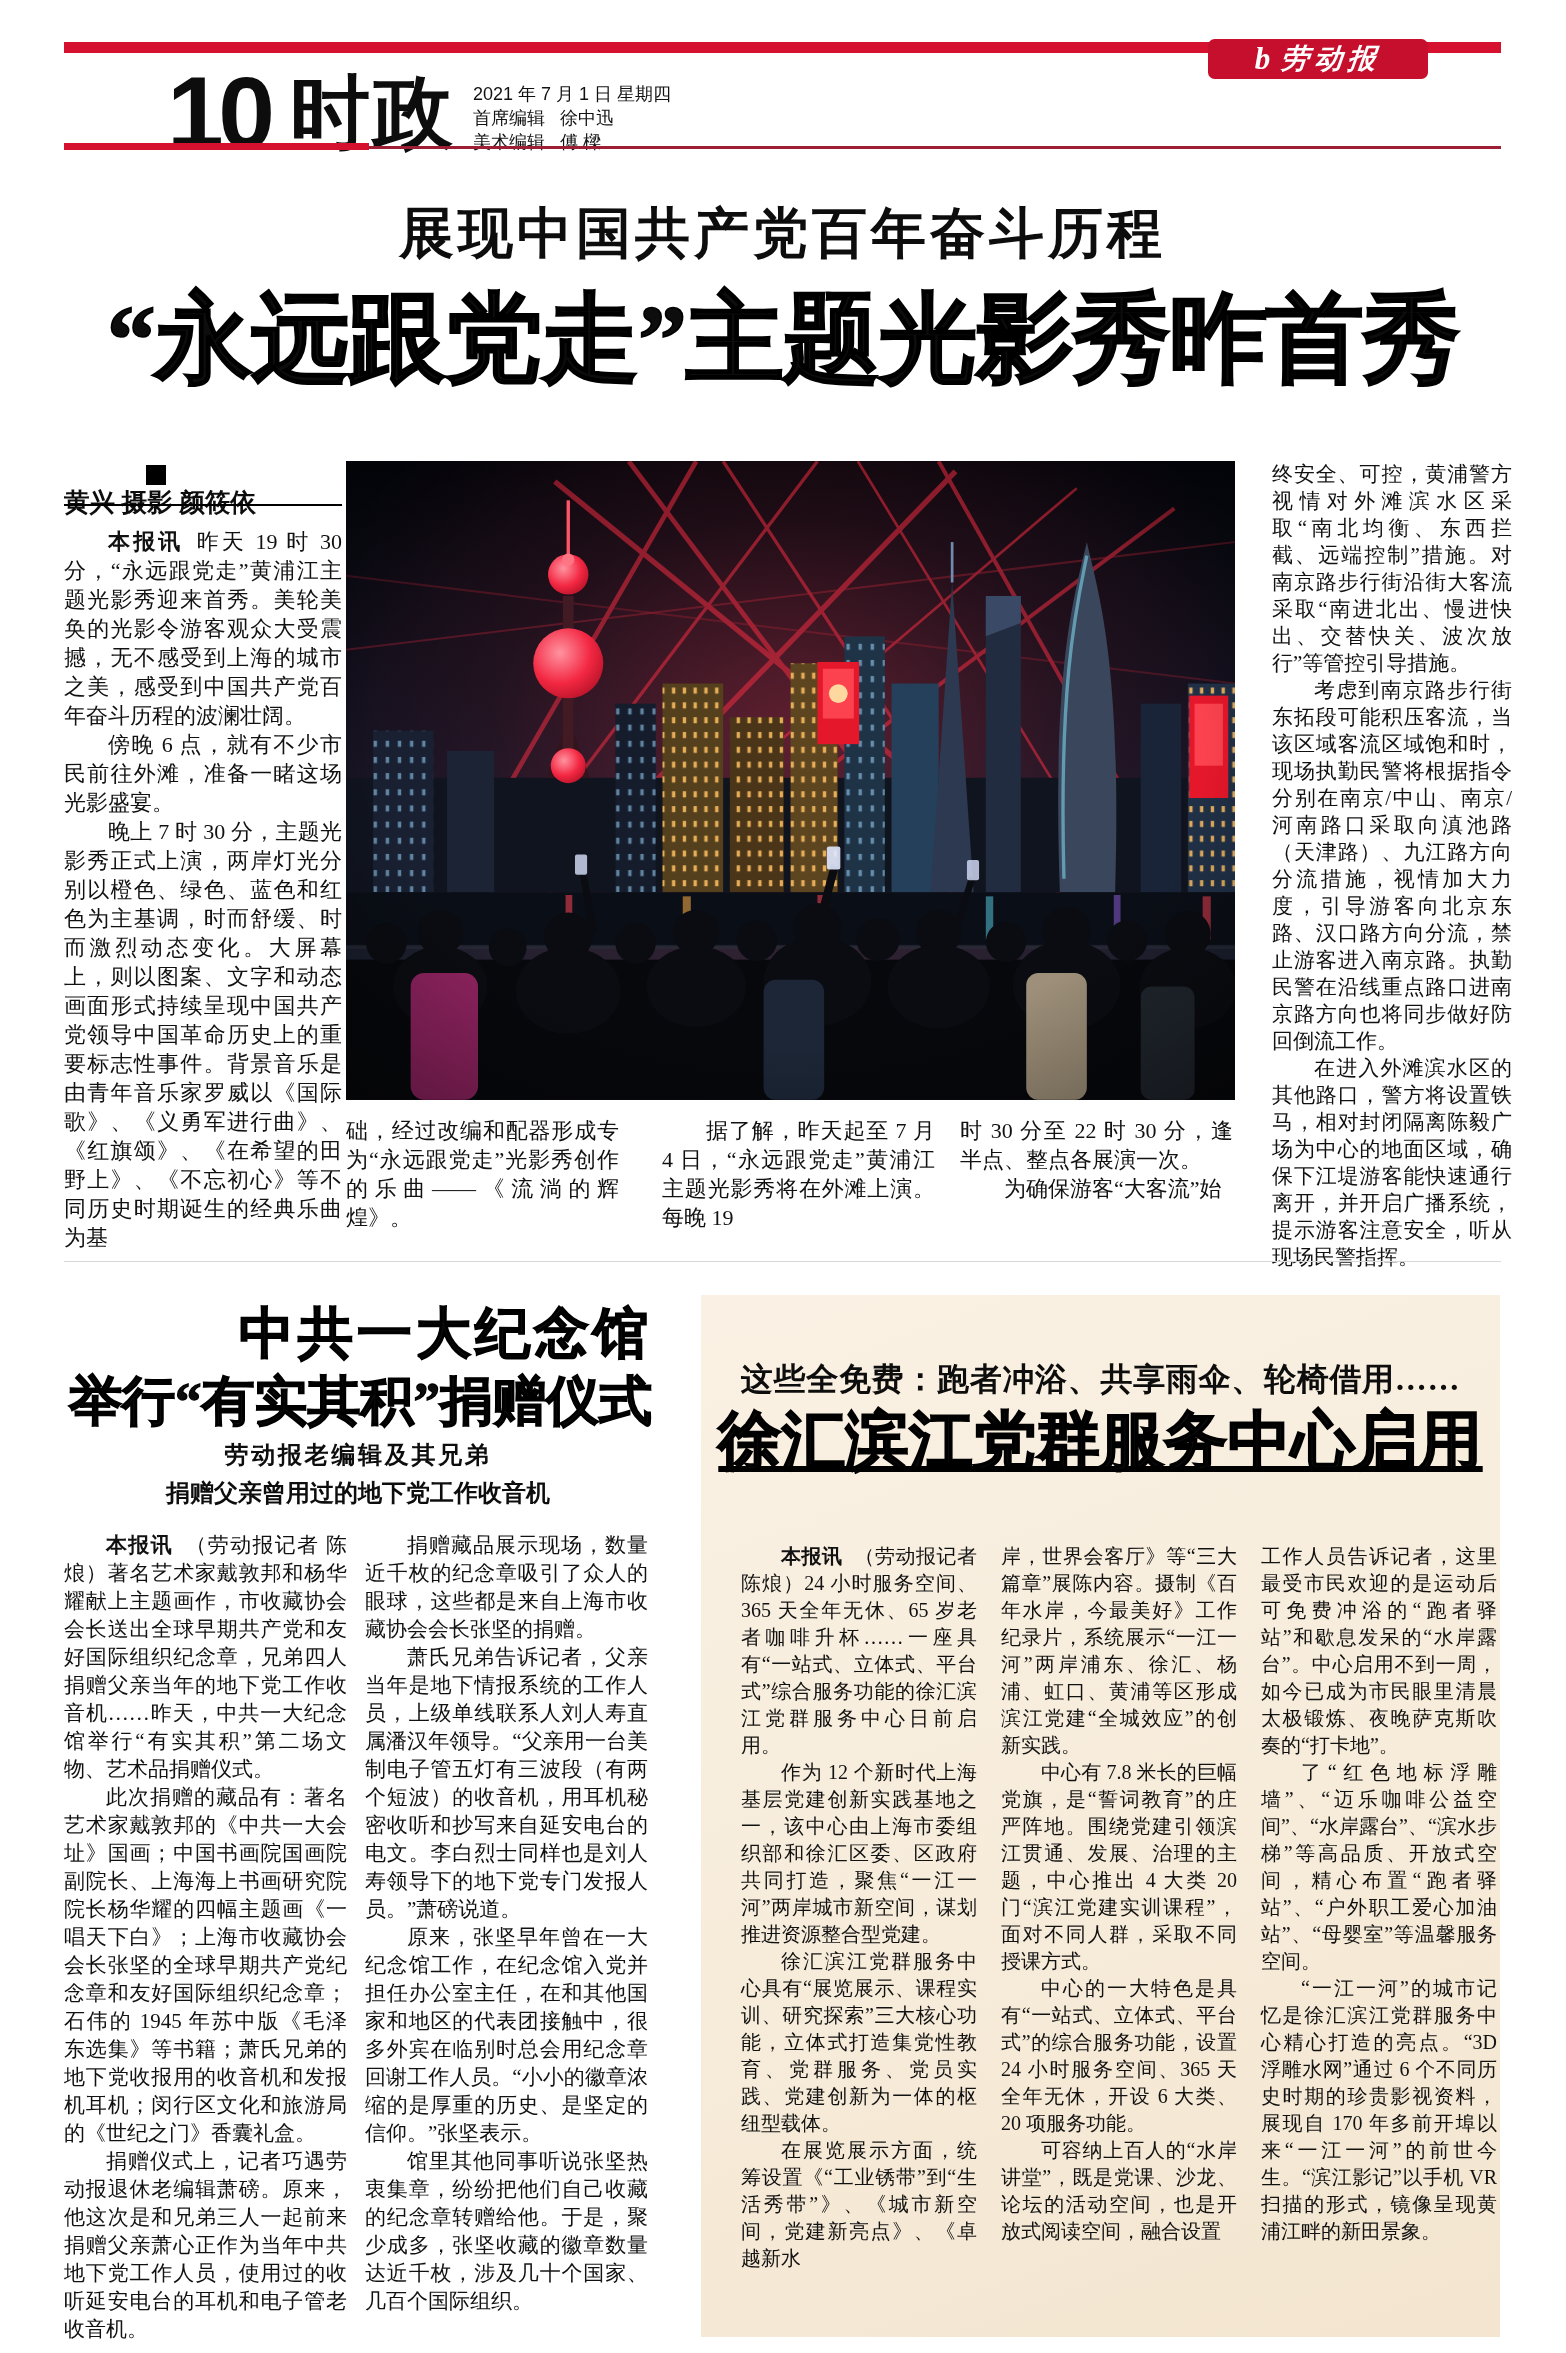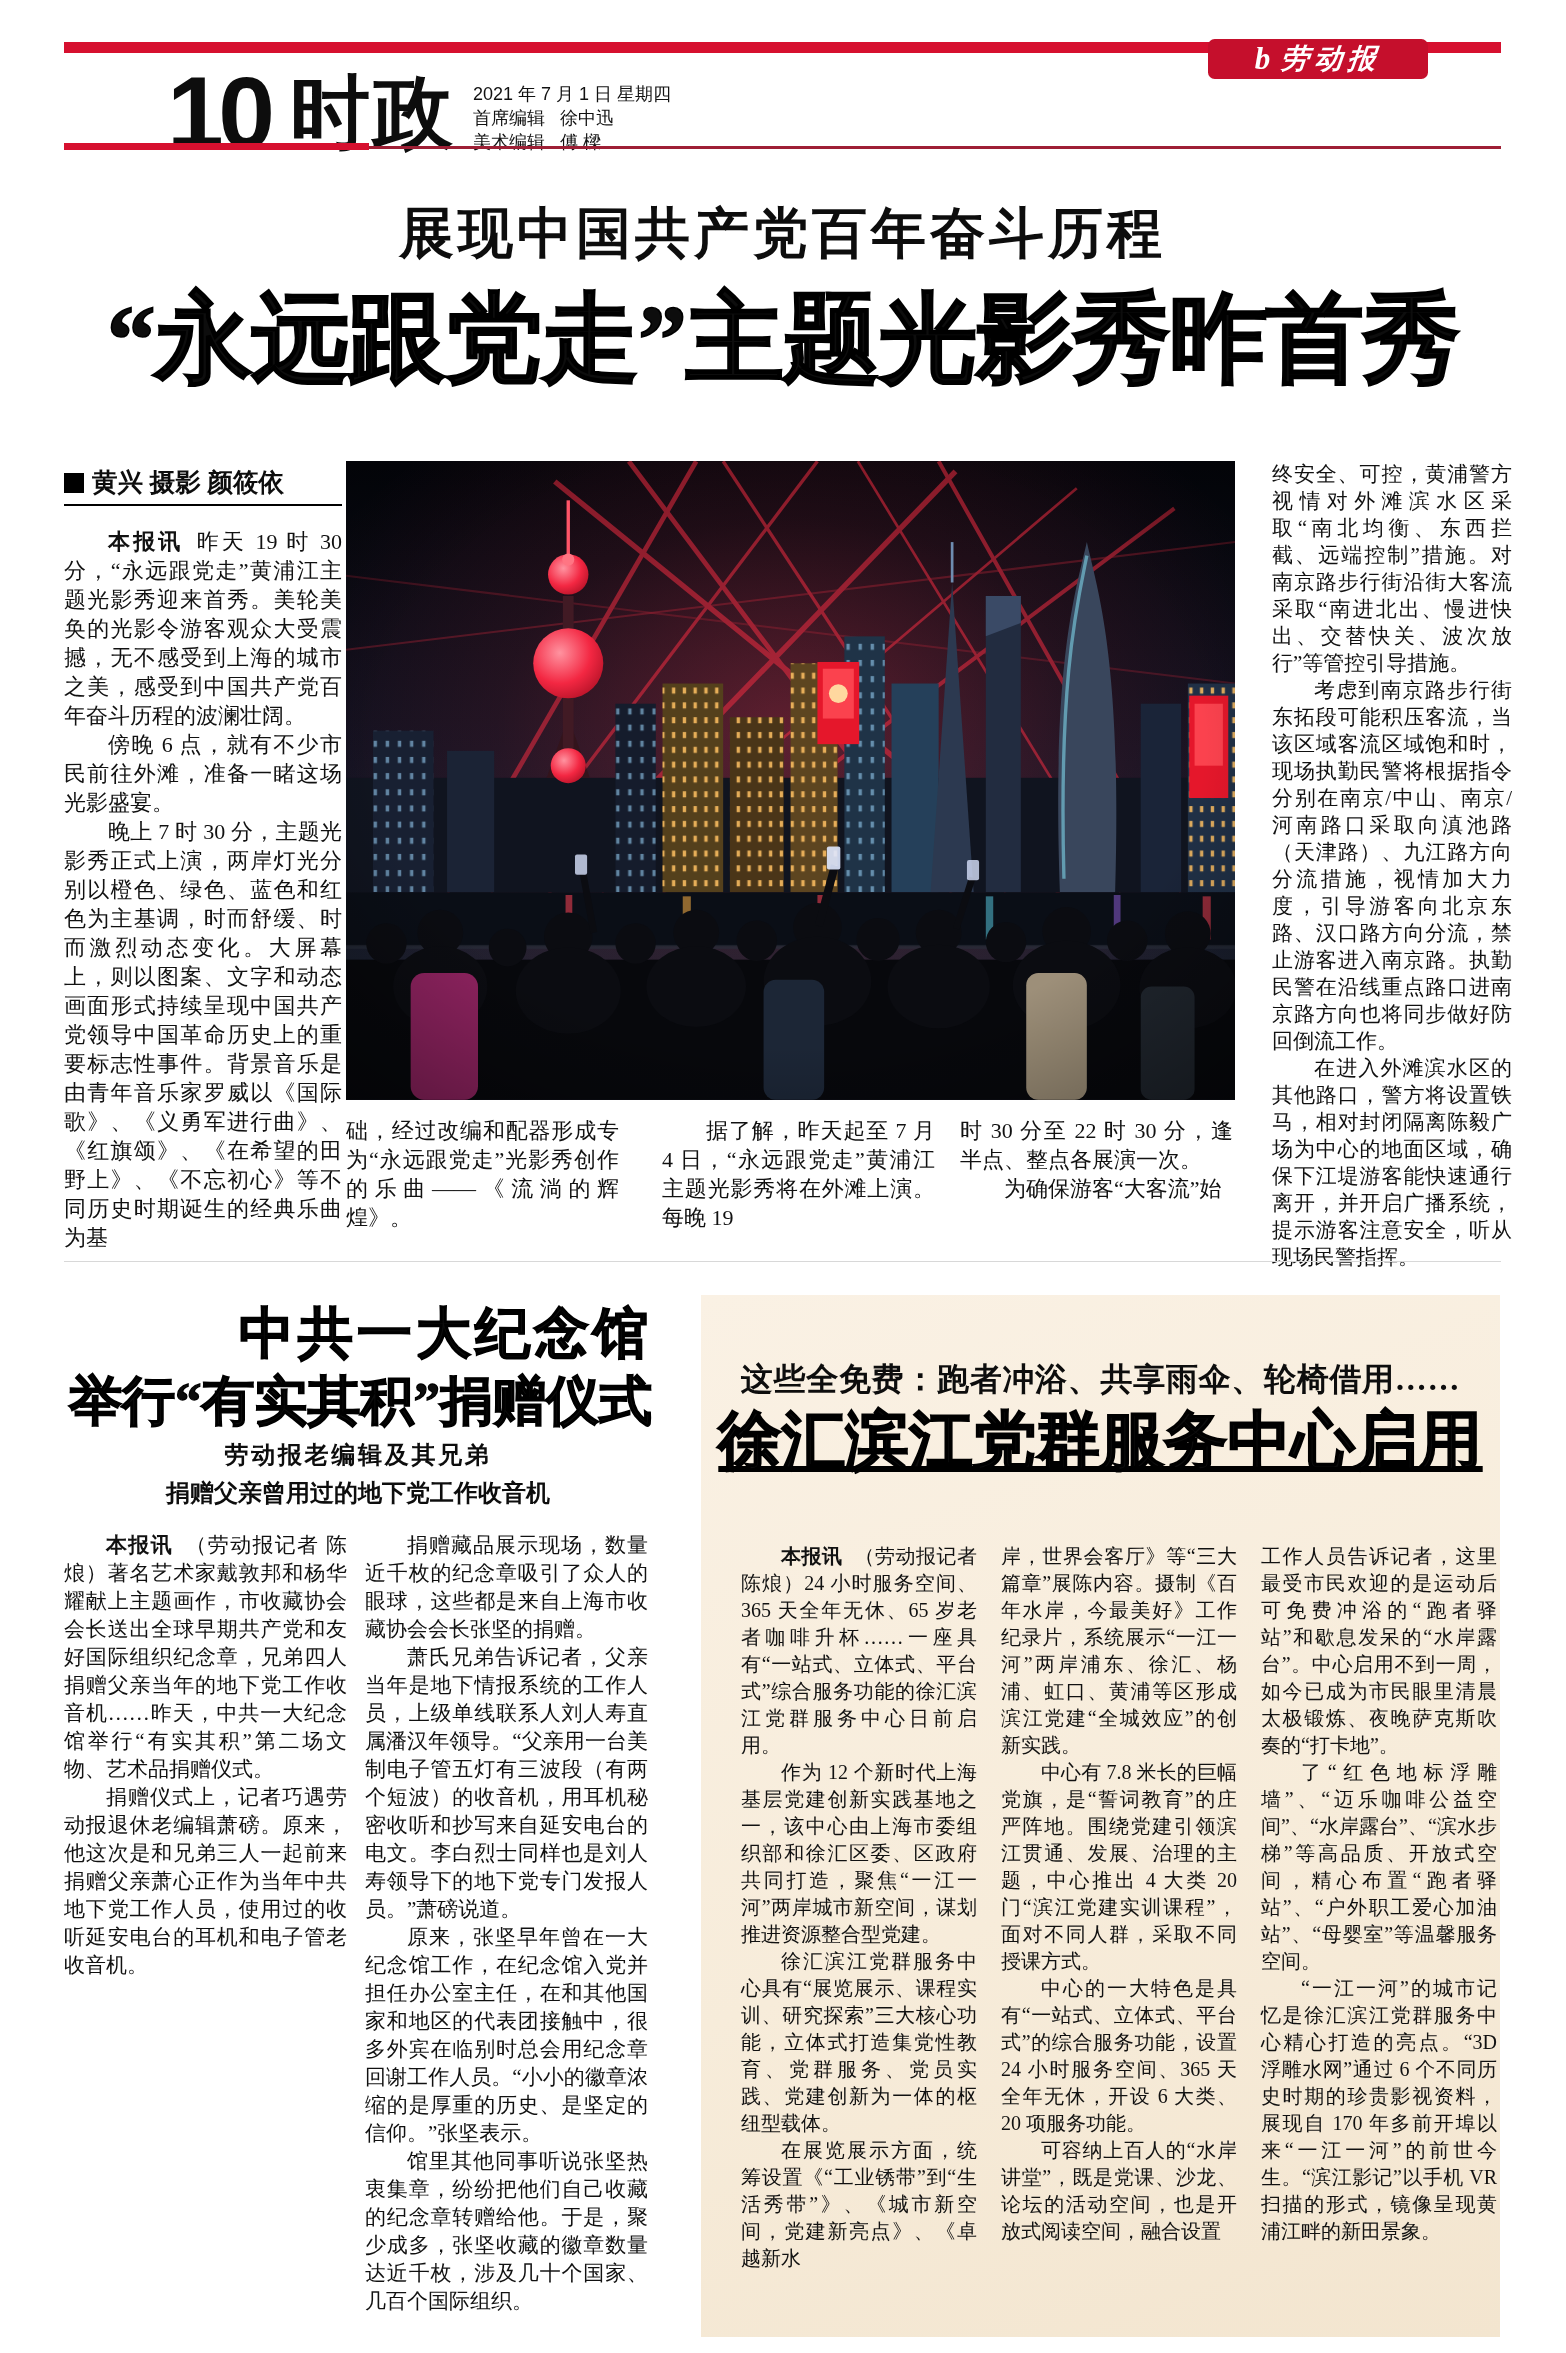--- a/index.html
+++ b/index.html
@@ -18,21 +18,21 @@
   .dateblock{left:473px;top:82px;font-family:"Liberation Sans",sans-serif;font-size:18px;
              line-height:24px;color:#111;}
   .dateblock .row{white-space:nowrap;}
   .rule-dark{left:64px;top:146px;width:1437px;height:2.7px;background:#9e1f35;}
   .rule-bright{left:64px;top:143px;width:305px;height:6.7px;background:#d6102f;}
   
   .kicker{left:64px;top:204px;width:1437px;text-align:center;font-size:55px;font-weight:700;
           letter-spacing:4px;line-height:1.1;}
   .mainhead{left:40px;top:283px;width:1486px;text-align:center;font-size:98px;font-weight:900;
             line-height:1.15;letter-spacing:-1.3px;-webkit-text-stroke:1.7px #000;}
-  .byline{left:64px;top:465px;font-size:25.6px;font-weight:600;display:flex;align-items:center;}
+  .byline{left:64px;top:465px;font-size:25.6px;font-weight:600;display:flex;align-items:center;flex-direction:column;}
   .bsq{display:inline-block;width:20px;height:20px;background:#000;margin-right:8px;}
   .byline-rule{left:64px;top:504px;width:278px;height:2px;background:#000;}
   .bodytext{font-size:22px;line-height:29px;text-align:justify;color:#111;}
   .bodytext p{margin:0;text-indent:2em;}
   .cont > p:first-child,.cont > div > p:first-child{text-indent:0;}
   .lead{font-weight:700;font-family:"Liberation Sans",sans-serif;margin-right:.6em;}
   .col-left{left:64px;top:527px;width:278px;}
   .col-right{left:1272px;top:461px;width:240px;font-size:21px;line-height:27px;}
   .photo{left:346px;top:461px;width:889px;height:639px;background:#05060c;}
   .bcol{top:1116px;width:273px;}
@@ -266,20 +266,21 @@
 <div class="abs divider"></div>
 
 <div class="abs dl-title dl-t1">中共一大纪念馆</div>
 <div class="abs dl-title dl-t2">举行“有实其积”捐赠仪式</div>
 <div class="abs dl-sub dl-s1">劳动报老编辑及其兄弟</div>
 <div class="abs dl-sub dl-s2">捐赠父亲曾用过的地下党工作收音机</div>
 
 <div class="abs bodytext dl-col dl-col1">
   <p><span class="lead">本报讯</span><span>（劳动报记者 陈烺）著名艺术家戴敦邦和杨华耀献上主题画作，市收藏协会会长送出全球早期共产党和友好国际组织纪念章，兄弟四人捐赠父亲当年的地下党工作收音机……昨天，中共一大纪念馆举行“有实其积”第二场文物、艺术品捐赠仪式。</span></p>
   <div>
+      <p>此次捐赠的藏品有：著名艺术家戴敦邦的《中共一大会址》国画；中国书画院国画院副院长、上海海上书画研究院院长杨华耀的四幅主题画《一唱天下白》；上海市收藏协会会长张坚的全球早期共产党纪念章和友好国际组织纪念章；石伟的 1945 年苏中版《毛泽东选集》等书籍；萧氏兄弟的地下党收报用的收音机和发报机耳机；闵行区文化和旅游局的《世纪之门》香囊礼盒。</p>
       <p>捐赠仪式上，记者巧遇劳动报退休老编辑萧磅。原来，他这次是和兄弟三人一起前来捐赠父亲萧心正作为当年中共地下党工作人员，使用过的收听延安电台的耳机和电子管老收音机。</p>
     </div>
 </div>
 <div class="abs bodytext dl-col dl-col2">
     <p>捐赠藏品展示现场，数量近千枚的纪念章吸引了众人的眼球，这些都是来自上海市收藏协会会长张坚的捐赠。</p>
     <p>萧氏兄弟告诉记者，父亲当年是地下情报系统的工作人员，上级单线联系人刘人寿直属潘汉年领导。“父亲用一台美制电子管五灯有三波段（有两个短波）的收音机，用耳机秘密收听和抄写来自延安电台的电文。李白烈士同样也是刘人寿领导下的地下党专门发报人员。”萧磅说道。</p>
     <p>原来，张坚早年曾在一大纪念馆工作，在纪念馆入党并担任办公室主任，在和其他国家和地区的代表团接触中，很多外宾在临别时总会用纪念章回谢工作人员。“小小的徽章浓缩的是厚重的历史、是坚定的信仰。”张坚表示。</p>
     <p>馆里其他同事听说张坚热衷集章，纷纷把他们自己收藏的纪念章转赠给他。于是，聚少成多，张坚收藏的徽章数量达近千枚，涉及几十个国家、几百个国际组织。</p>
   </div>
 

